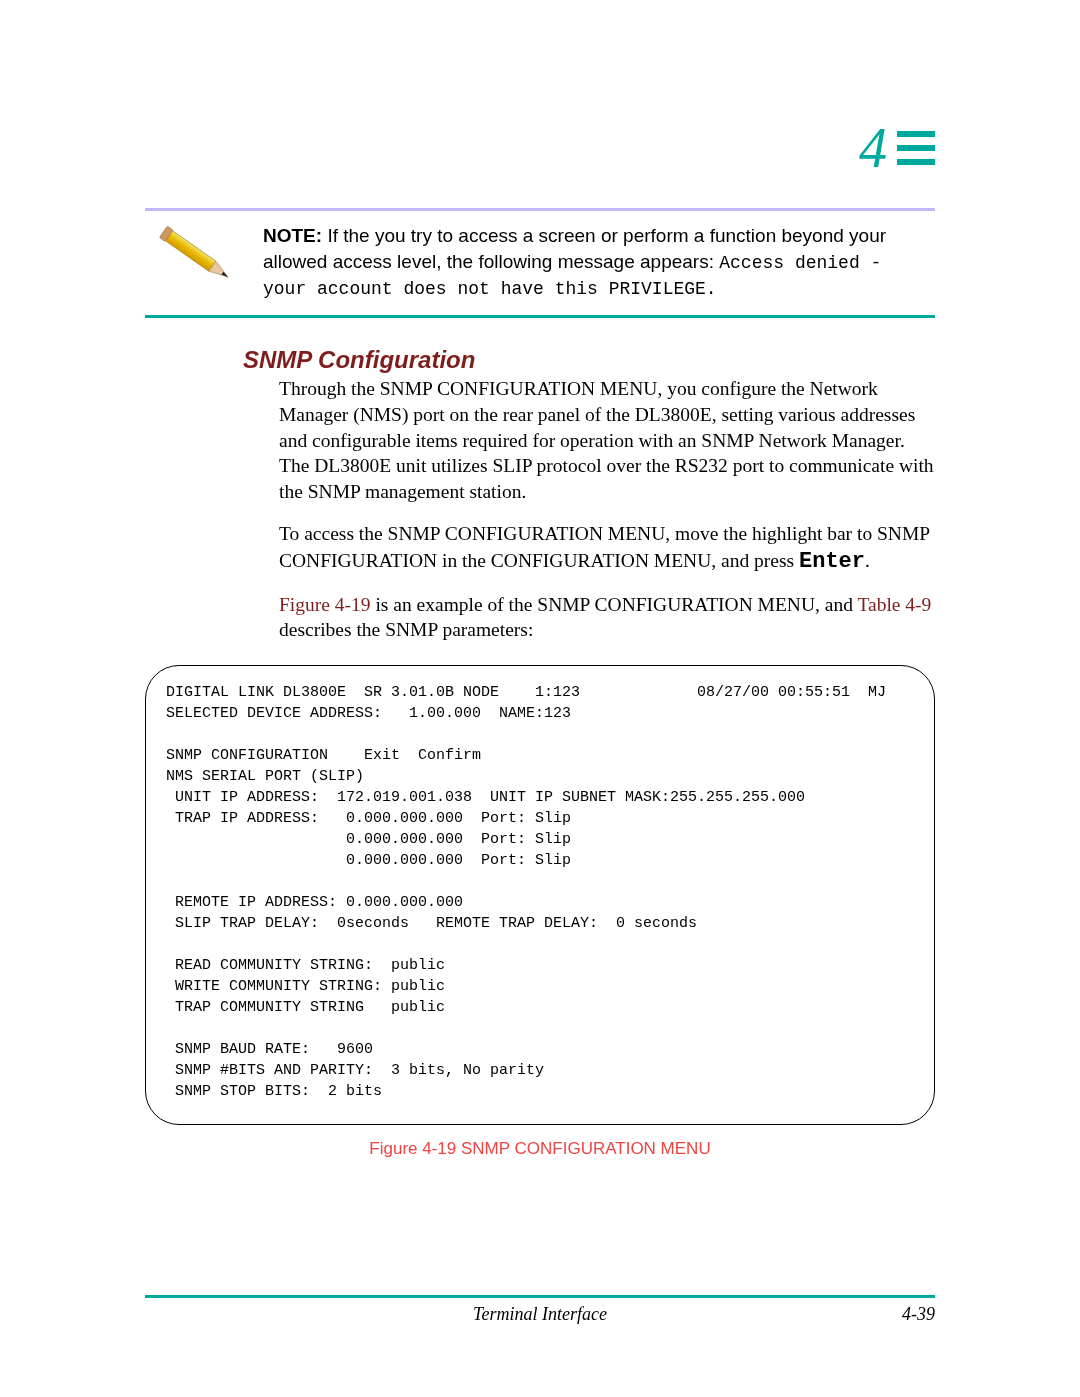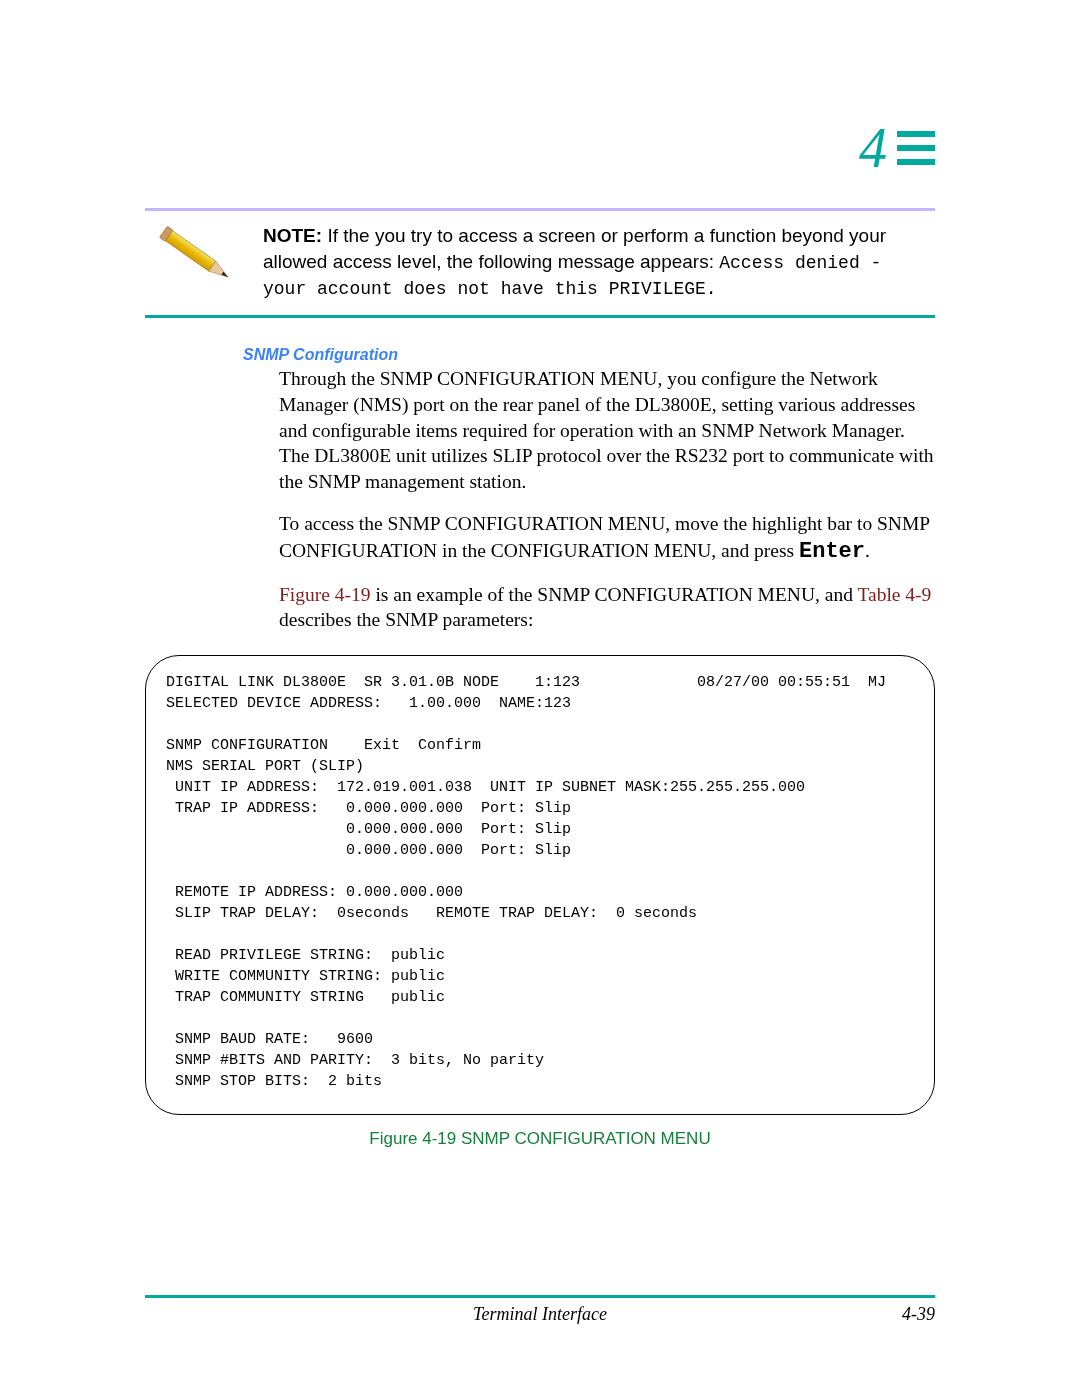--- a/index.html
+++ b/index.html
@@ -68,22 +68,22 @@
   .note-text .mono {
     font-family: 'Courier New', Courier, monospace;
     font-size: 18px;
   }
   .section-title {
     margin-top: 28px;
     margin-left: 98px;
     font-family: 'Segoe UI', 'Helvetica Neue', Arial, sans-serif;
     font-style: italic;
     font-weight: 700;
-    font-size: 16px;
-    color: #3b82f6;
+    font-size: 24px;
+    color: #7f1d1d;
   }
   .body-text {
     margin-left: 134px;
     margin-top: 2px;
     font-family: 'Palatino Linotype', Georgia, serif;
     font-size: 19.5px;
     line-height: 1.32;
     color: #000;
   }
   .body-text p { margin: 0 0 16px 0; }
@@ -102,21 +102,21 @@
     font-size: 15px;
     line-height: 1.4;
     white-space: pre;
     overflow: hidden;
   }
   .figure-caption {
     text-align: center;
     font-family: 'Segoe UI', 'Helvetica Neue', Arial, sans-serif;
     font-size: 17px;
     margin-top: 14px;
-    color: #15803d;
+    color: #ef4444;
   }
   .footer {
     position: absolute;
     left: 145px;
     right: 145px;
     bottom: 72px;
   }
   .footer-line {
     height: 3px;
     background: #00a99d;
@@ -198,21 +198,21 @@
 <span>SNMP CONFIGURATION    Exit  Confirm</span>
 <span>NMS SERIAL PORT (SLIP)</span>
 <span> UNIT IP ADDRESS:  172.019.001.038  UNIT IP SUBNET MASK:255.255.255.000</span>
 <span> TRAP IP ADDRESS:   0.000.000.000  Port: Slip</span>
 <span>                    0.000.000.000  Port: Slip</span>
 <span>                    0.000.000.000  Port: Slip</span>
 <span></span>
 <span> REMOTE IP ADDRESS: 0.000.000.000</span>
 <span> SLIP TRAP DELAY:  0seconds   REMOTE TRAP DELAY:  0 seconds</span>
 <span></span>
-<span> READ PRIVILEGE STRING:  public</span>
+<span> READ COMMUNITY STRING:  public</span>
 <span> WRITE COMMUNITY STRING: public</span>
 <span> TRAP COMMUNITY STRING   public</span>
 <span></span>
 <span> SNMP BAUD RATE:   9600</span>
 <span> SNMP #BITS AND PARITY:  3 bits, No parity</span>
 <span> SNMP STOP BITS:  2 bits</span></div>
 
   <div class="figure-caption">Figure 4-19  SNMP CONFIGURATION MENU</div>
 
   <div class="footer">

